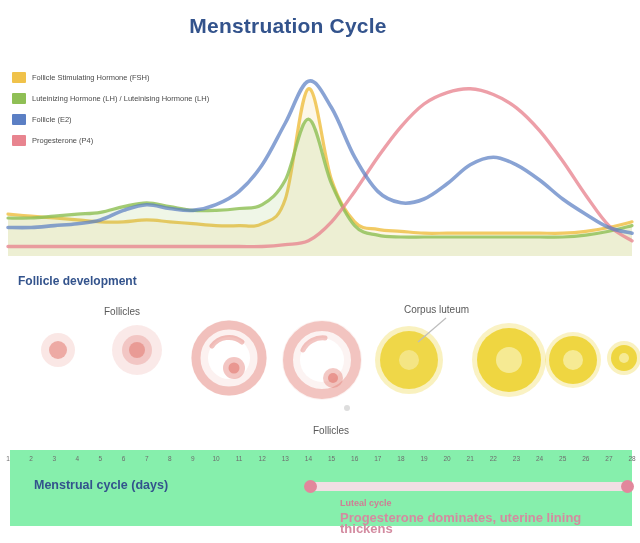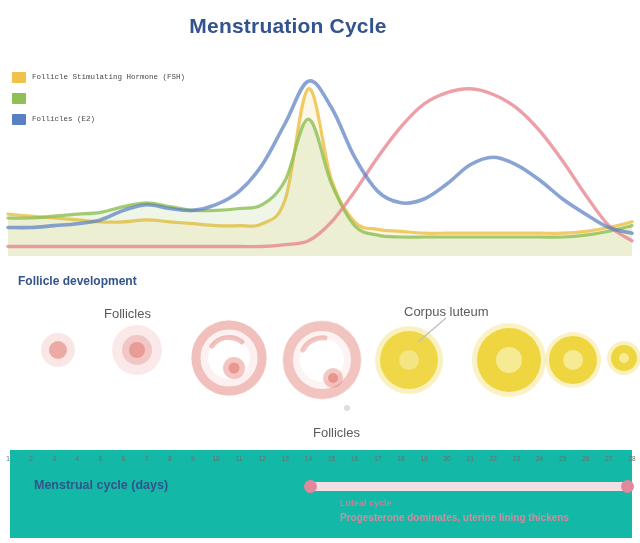--- a/index.html
+++ b/index.html
@@ -60,57 +60,56 @@
     width: 14px;
     height: 11px;
     border-radius: 1px;
     margin-right: 6px;
     flex: 0 0 auto;
   }
   .legend-label {
     font-size: 7.5px;
     color: #4a4a4a;
     white-space: nowrap;
-    font-family: Liberation Mono, monospace;
   }
 
   
   .follicle-section {
     position: absolute;
     left: 0;
     top: 268px;
     width: 587px;
     height: 178px;
   }
   .section-heading {
     position: absolute;
     left: 18px;
     top: 6px;
     font-size: 12px;
     font-weight: bold;
     color: #33538c;
   }
   .stage-label {
     position: absolute;
-    font-size: 13px;
+    font-size: 10px;
     color: #5a5a5a;
     white-space: nowrap;
   }
   .lbl-follicles { left: 104px; top: 38px; }
   .lbl-corpus    { left: 404px; top: 36px; }
   .lbl-ovulation { left: 313px; top: 157px; }
 
   
   .footer-panel {
     position: absolute;
     left: 10px;
     top: 450px;
     width: 622px;
-    height: 88px;
-    background: #14b8a6;
+    height: 76px;
+    background: #86efac;
   }
   .footer-heading {
     position: absolute;
     left: 24px;
     top: 28px;
     font-size: 12.5px;
     font-weight: bold;
     color: #33538c;
   }
 
@@ -158,21 +157,21 @@
     font-size: 9px;
     font-weight: bold;
     color: #cf7e95;
     white-space: nowrap;
   }
   .phase-note {
     position: absolute;
     left: 340px;
     top: 512px;
     width: 290px;
-    font-size: 10px;
+    font-size: 13px;
     font-weight: bold;
     color: #d38ba0;
     line-height: 11px;
   }
 </style>
 </head>
 <body>
 
 <div class="title">Menstruation Cycle</div>
 
@@ -195,24 +194,29 @@
   </svg>
 </div>
 
 <div class="legend">
   <div class="legend-row">
     <span class="legend-swatch" style="background:#f0c24a"></span>
     <span class="legend-label">Follicle Stimulating Hormone (FSH)</span>
   </div>
   <div class="legend-row">
     <span class="legend-swatch" style="background:#8fbf55"></span>
+    <span class="legend-label">Luteinizing Hormone (LH) / Luteinising Hormone (LH)</span>
   </div>
   <div class="legend-row">
     <span class="legend-swatch" style="background:#5b7fc4"></span>
-    <span class="legend-label">Follicles (E2)</span>
+    <span class="legend-label">Follicle (E2)</span>
+  </div>
+  <div class="legend-row">
+    <span class="legend-swatch" style="background:#e8848f"></span>
+    <span class="legend-label">Progesterone (P4)</span>
   </div>
 </div>
 
 <div class="follicle-section">
   <div class="section-heading">Follicle development</div>
 
   <div class="stage-label lbl-follicles">Follicles</div>
   <div class="stage-label lbl-corpus">Corpus luteum</div>
   <div class="stage-label lbl-ovulation">Follicles</div>
 

